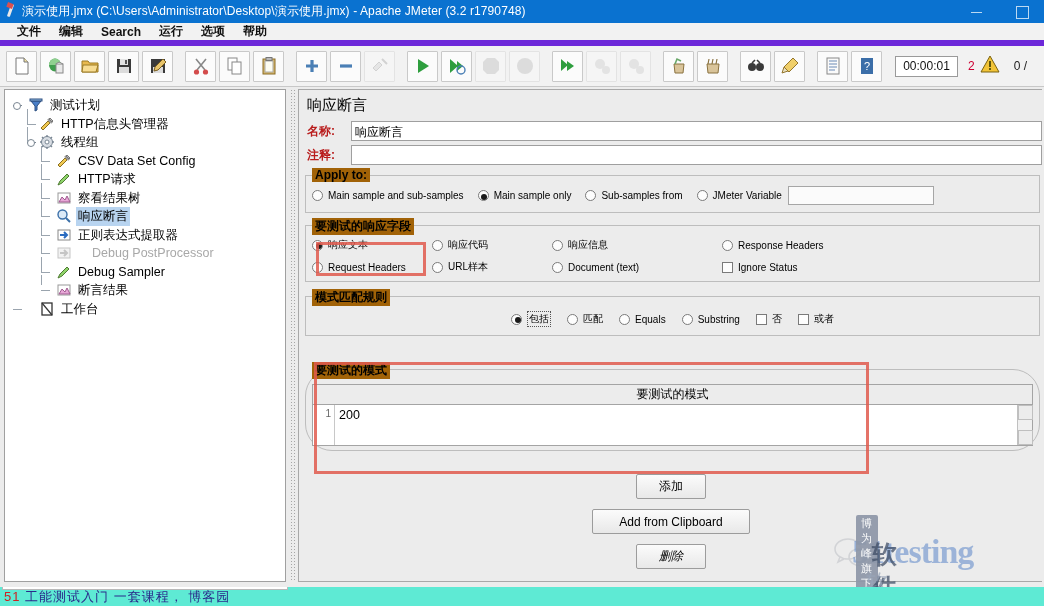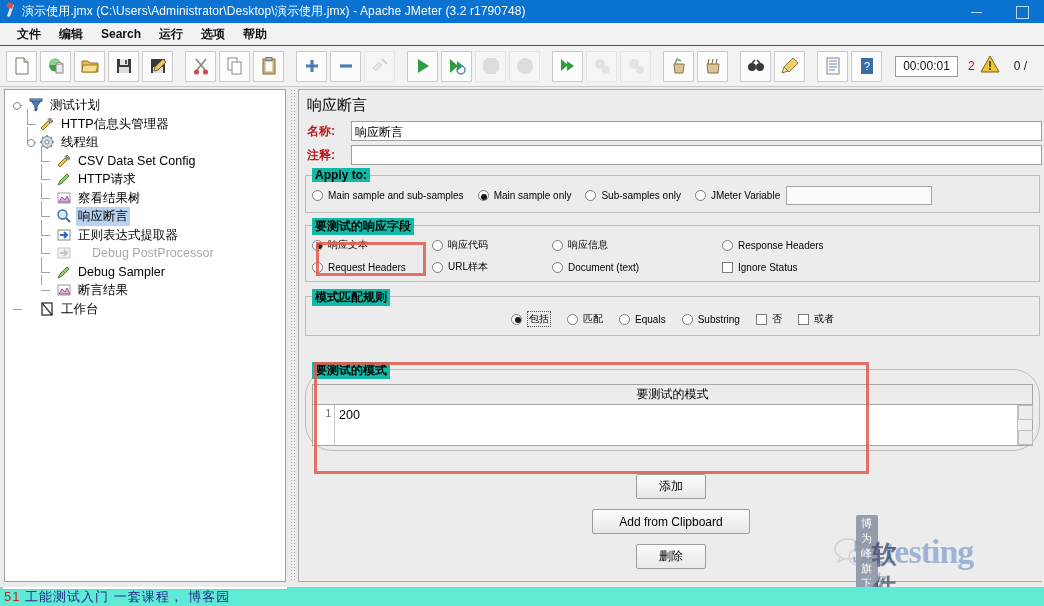--- a/index.html
+++ b/index.html
@@ -54,21 +54,21 @@
   .win-btn.max::after {
     content: ""; position: absolute; left: 17px; top: 6px;
     width: 11px; height: 11px; border: 1px solid #bcd9f2;
   }
 
   
   .menubar {
     position: absolute; left: 0; top: 23px; width: 1044px; height: 23px;
     background: #f2f2f2;
     display: flex; align-items: center; padding-left: 8px;
-    border-bottom: 1px solid #6d28d9;
+    border-bottom: 6px solid #6d28d9;
   }
   .menu-item {
     font-size: 12px; color: #111; padding: 2px 9px; font-weight: bold;
     cursor: default;
   }
 
   
   .toolbar {
     position: absolute; left: 0; top: 46px; width: 1044px; height: 41px;
     background: #f2f2f2;
@@ -173,21 +173,21 @@
     margin-right: 0px;
     overflow: hidden; white-space: nowrap;
   }
 
   
   .group {
     position: relative; margin: 6px 2px 0 6px; border: 1px solid #bdbdbd;
     padding: 8px 6px 7px 6px; background: #ececec;
   }
   .group > .g-title {
-    position: absolute; top: -8px; left: 6px; background: #14b8a6;
+    position: absolute; top: -8px; left: 6px; background: #a16207;
     padding: 0 3px; font-size: 12px; color: #000; font-weight: bold;
     white-space: nowrap;
   }
   .group.apply > .g-title { font-weight: bold; }
 
   .radio-row { display: flex; align-items: center; }
   .ritem { display: flex; align-items: center; margin-right: 6px; white-space: nowrap; }
   .radio {
     width: 11px; height: 11px; border-radius: 50%;
     border: 1px solid #7a7a7a; background: #fdfdfd;
@@ -676,21 +676,21 @@
           <div class="ritem" style="margin-right:14px;">
             <span class="radio"></span>
             <span class="rlbl">Main sample and sub-samples</span>
           </div>
           <div class="ritem" style="margin-right:14px;">
             <span class="radio on"></span>
             <span class="rlbl">Main sample only</span>
           </div>
           <div class="ritem" style="margin-right:14px;">
             <span class="radio"></span>
-            <span class="rlbl">Sub-samples only</span>
+            <span class="rlbl">Sub-samples from</span>
           </div>
           <div class="ritem" style="margin-right:0;">
             <span class="radio"></span>
             <span class="rlbl">JMeter Variable</span>
           </div>
           <div class="jm-var-input"></div>
         </div>
       </div>
 
       <div class="group" style="margin-top:12px; padding-top:10px;">
@@ -775,21 +775,21 @@
               <div class="arw up"></div>
               <div class="arw dn"></div>
             </div>
           </div>
         </div>
       </div>
 
       <div class="btn-row">
         <div class="jbtn" style="padding:0 22px;">添加</div>
         <div class="jbtn" style="padding:0 26px;">Add from Clipboard</div>
-        <div class="jbtn" style="padding:0 22px;">删除</div>
+        <div class="jbtn" style="padding:0 22px;font-style:italic;">删除</div>
       </div>
 
     </div>
   </div>
 
   <div class="annot" style="left:316px; top:242px; width:110px; height:34px;"></div>
   <div class="annot" style="left:314px; top:362px; width:555px; height:112px;"></div>
 
   <div class="watermark">
     <div class="wm-wechat">

